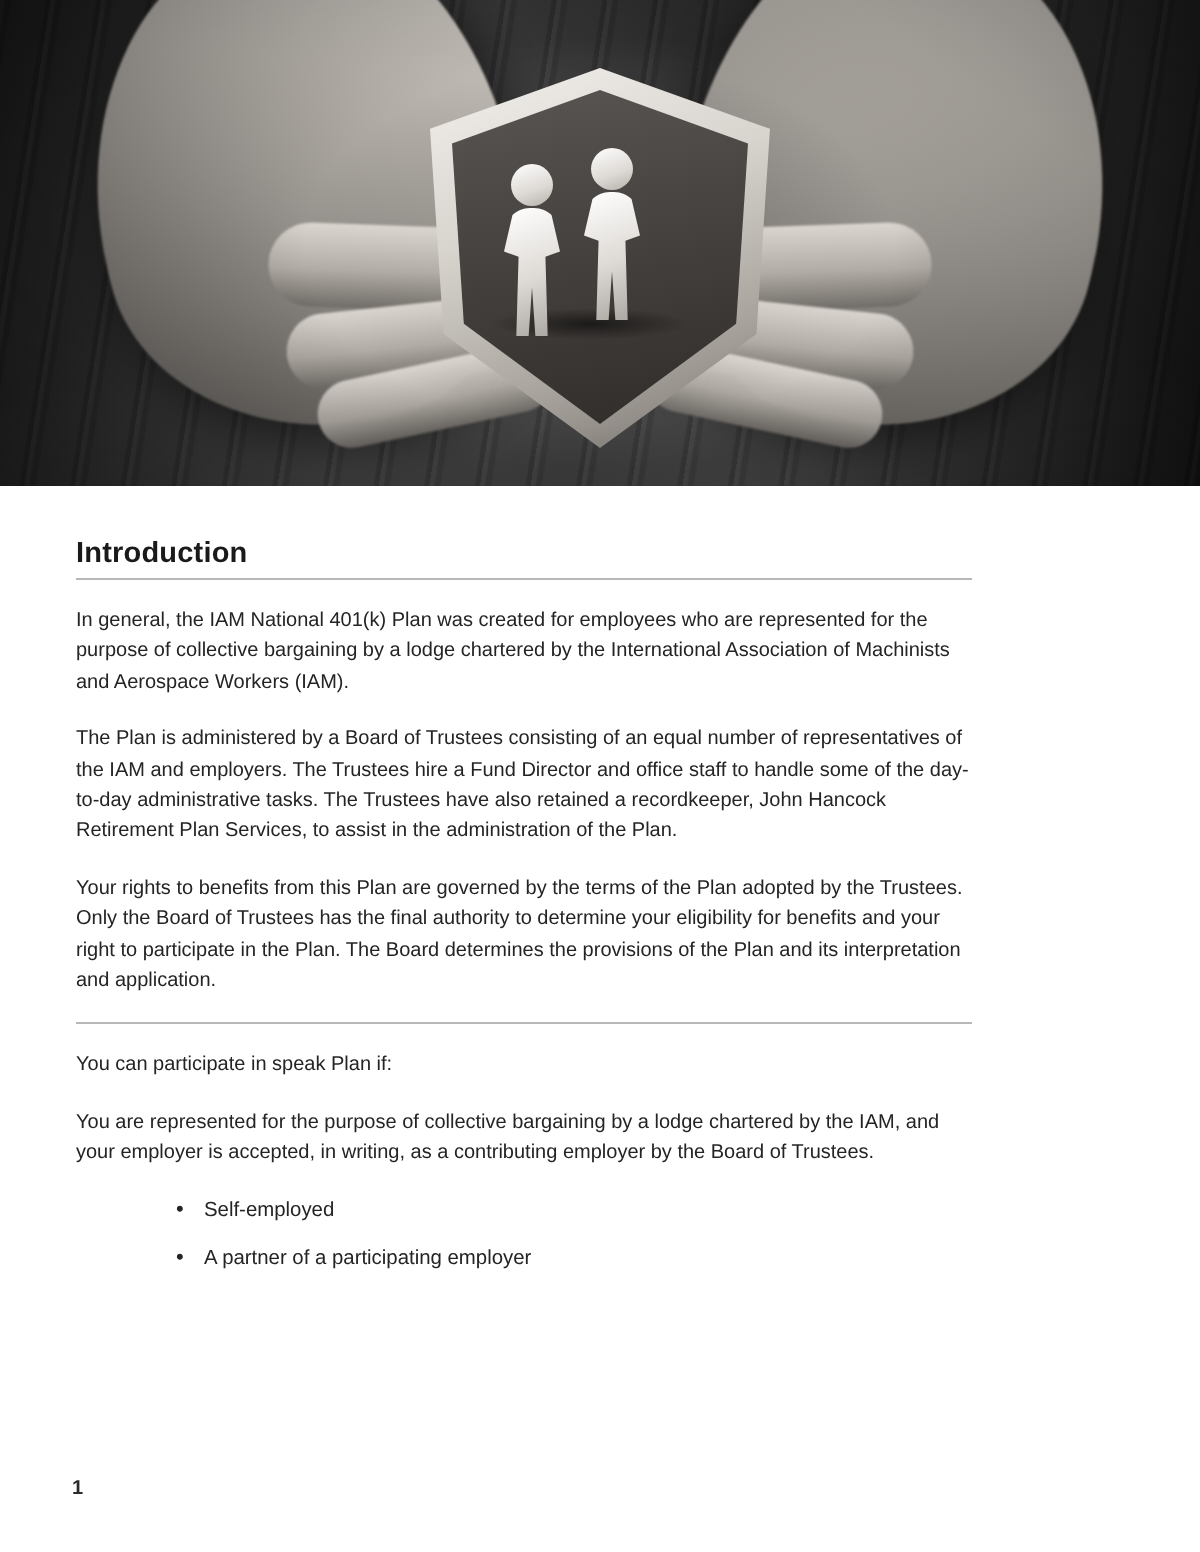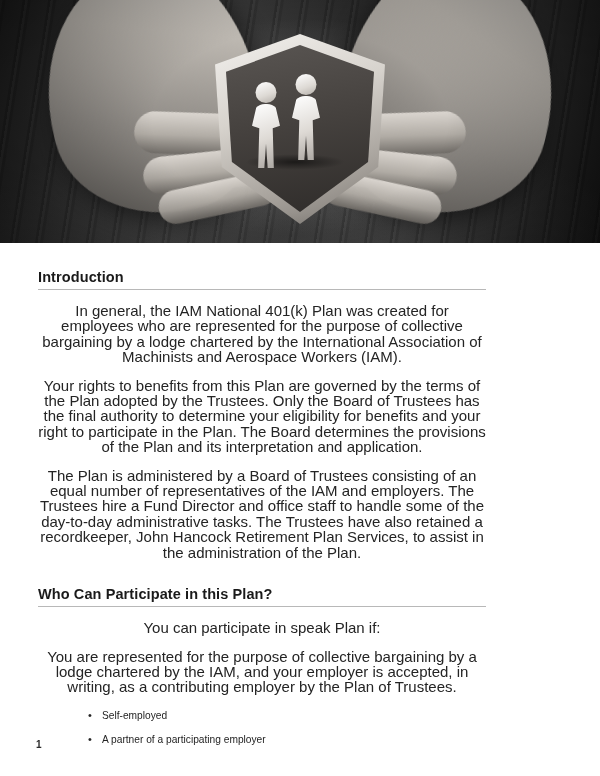--- a/index.html
+++ b/index.html
@@ -164,24 +164,24 @@
     margin: 26px 0 4px 0;
     letter-spacing: 0.1px;
     color: #1a1a1a;
   }
   .rule {
     height: 1px;
     background: #b8b8b8;
     margin: 0 0 13px 0;
   }
   p.para {
-    font-size: 15px;
+    font-size: 10px;
     line-height: 15.4px;
     margin: 12px 0 13px 0;
-    text-align: center;
+    text-align: left;
     color: #242424;
   }
   p.para:last-child { margin-bottom: 0; }
   .indent {
     margin-left: 22px;
     margin-right: 2px;
   }
   ul.bullets {
     margin: 0;
     padding: 0 0 0 40px;
@@ -247,27 +247,26 @@
     </div>
 
     <div class="vignette"></div>
   </div>
 
   <div class="content">
 
     <h2 class="section-title">Introduction</h2>
     <div class="rule"></div>
     <p class="para">In general, the IAM National 401(k) Plan was created for employees who are represented for the purpose of collective bargaining by a lodge chartered by the International Association of Machinists and Aerospace Workers (IAM).</p>
+    <p class="para">The Plan is administered by a Board of Trustees consisting of an equal number of representatives of the IAM and employers. The Trustees hire a Fund Director and office staff to handle some of the day-to-day administrative tasks. The Trustees have also retained a recordkeeper, John Hancock Retirement Plan Services, to assist in the administration of the Plan.</p>
     <p class="para">Your rights to benefits from this Plan are governed by the terms of the Plan adopted by the Trustees. Only the Board of Trustees has the final authority to determine your eligibility for benefits and your right to participate in the Plan. The Board determines the provisions of the Plan and its interpretation and application.</p>
-    <p class="para">The Plan is administered by a Board of Trustees consisting of an equal number of representatives of the IAM and employers. The Trustees hire a Fund Director and office staff to handle some of the day-to-day administrative tasks. The Trustees have also retained a recordkeeper, John Hancock Retirement Plan Services, to assist in the administration of the Plan.</p>
-
-    <h2 class="section-title">Who Can Participate in this Plan?</h2>
+
     <div class="rule"></div>
     <p class="para">You can participate in speak Plan if:</p>
-    <p class="para indent">You are represented for the purpose of collective bargaining by a lodge chartered by the IAM, and your employer is accepted, in writing, as a contributing employer by the Plan of Trustees.</p>
+    <p class="para indent">You are represented for the purpose of collective bargaining by a lodge chartered by the IAM, and your employer is accepted, in writing, as a contributing employer by the Board of Trustees.</p>
     <ul class="bullets">
       <li>Self-employed</li>
       <li>A partner of a participating employer</li>
 
     </ul>
 
   </div>
 
   <div class="page-number">1</div>
 </div>

